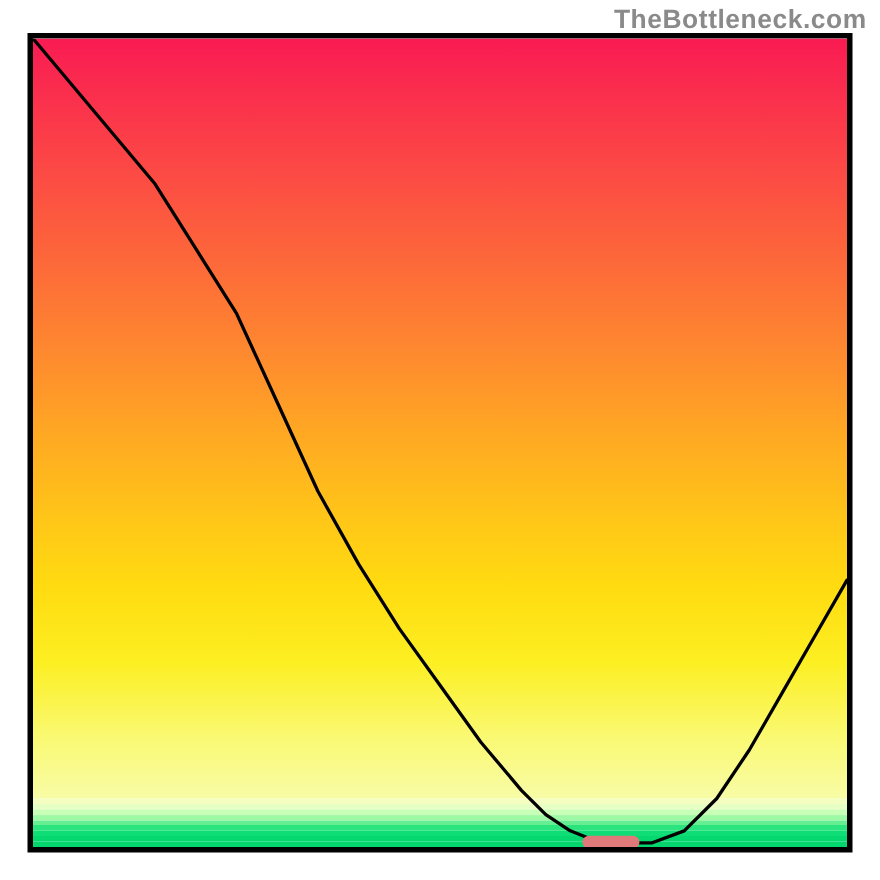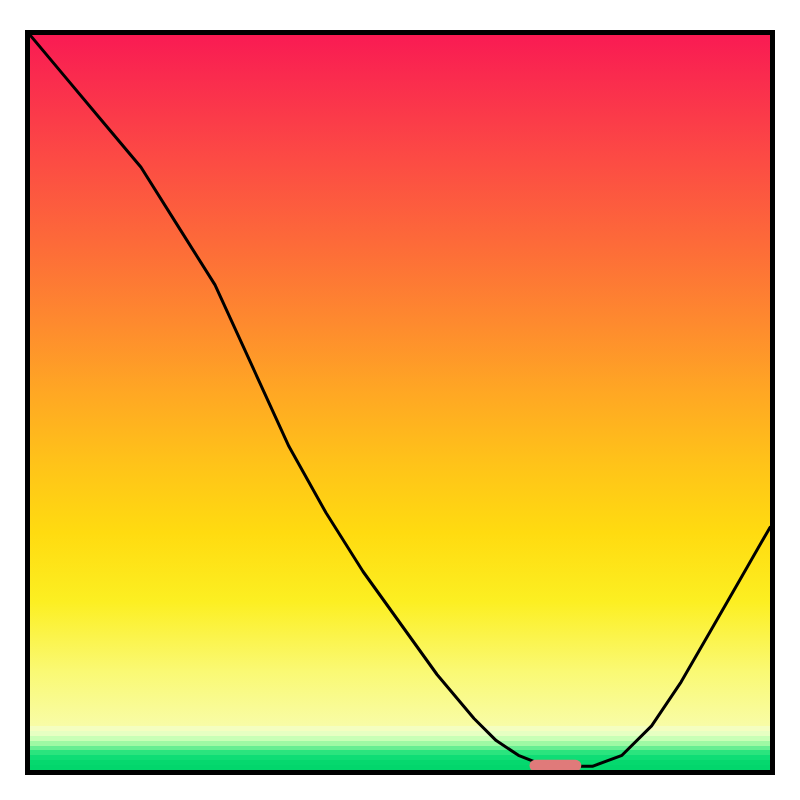--- a/index.html
+++ b/index.html
@@ -99,20 +99,21 @@
   .marker {
     fill: #e07a7a;
     stroke: none;
   }
 </style>
 </head>
 <body>
 
 <div class="stage">
 
+  <div class="watermark">TheBottleneck.com</div>
 
   <div class="plot-frame">
 
     <div class="gradient">
       <div class="smooth"></div>
       <div class="bands">
         <div class="b0"></div>
           <div class="b1"></div>
           <div class="b2"></div>
         <div class="b3"></div>

